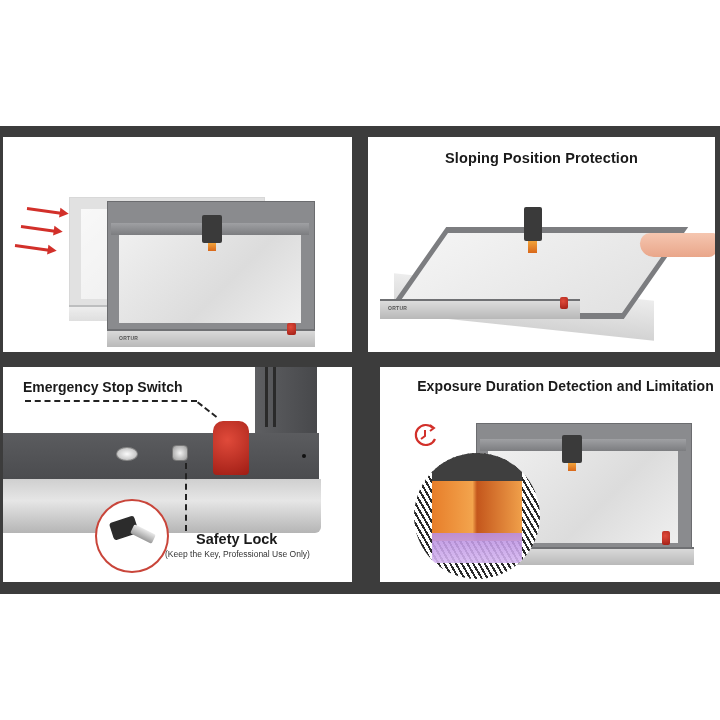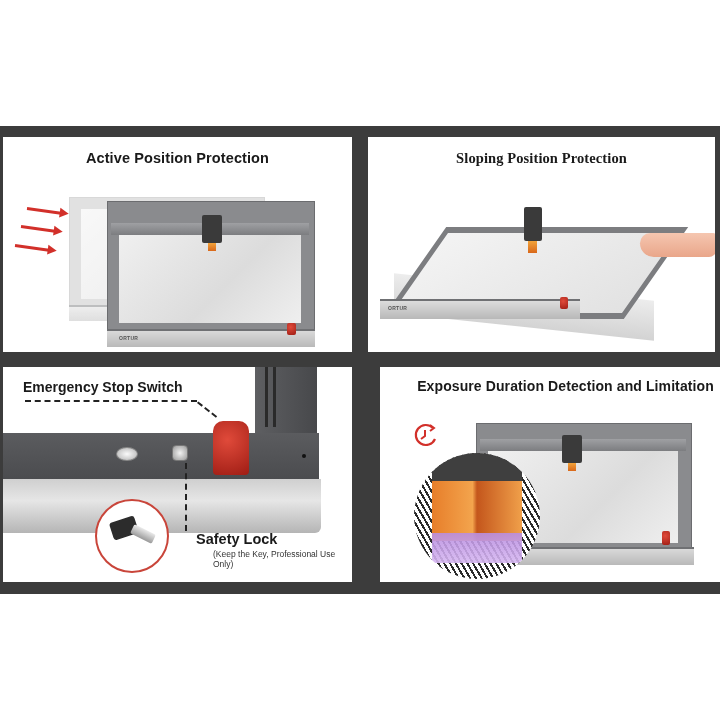--- a/index.html
+++ b/index.html
@@ -5,21 +5,21 @@
   html,body{margin:0;padding:0;}
   body{width:720px;height:720px;background:#ffffff;position:relative;overflow:hidden;font-family:"Liberation Sans",sans-serif;}
   .frame{position:absolute;left:0;top:126px;width:720px;height:468px;background:#3c3c3c;}
   .panel{position:absolute;background:#ffffff;overflow:hidden;}
   .p1{left:3px;top:137px;width:349px;height:215px;}
   .p2{left:368px;top:137px;width:347px;height:215px;}
   .p3{left:3px;top:367px;width:349px;height:215px;}
   .p4{left:380px;top:367px;width:347px;height:215px;padding-left:24px;}
   .title{position:absolute;left:0;right:0;text-align:center;font-weight:bold;color:#1a1a1a;font-size:14.5px;letter-spacing:0.1px;}
   .p1 .title{top:13px;}
-  .p2 .title{top:13px;font-family:Liberation Serif, serif;}
+  .p2 .title{top:13px;}
   .p4 .title{top:11px;font-size:14px;}
 
   
   .machine{position:absolute;border-radius:2px;}
   .frame-outer{position:absolute;background:#8a8b8e;border:1px solid #6b6c6f;}
   .bed{position:absolute;background:linear-gradient(135deg,#f1f1f1,#dcdcdc 60%,#efefef);}
   .front-rail{position:absolute;background:linear-gradient(#d9d9d9,#b9b9b9);border-top:2px solid #6f7073;}
   .gantry{position:absolute;background:linear-gradient(#9fa0a3,#7c7d80);}
   .head{position:absolute;background:#3a3a3a;border-radius:2px;}
   .nozzle{position:absolute;background:linear-gradient(#f2a33a,#d9681a);}
@@ -40,21 +40,20 @@
   .subnote{position:absolute;font-size:8.5px;color:#333;}
 
   .clock{position:absolute;}
 </style>
 </head>
 <body>
 
 <div class="frame"></div>
 
 <div class="panel p1">
-  <div class="title">Active Position Protection</div>
   <div class="arrow" style="left:24px;top:70px;width:36px;transform:rotate(8deg);"></div>
   <div class="arrow" style="left:18px;top:88px;width:36px;transform:rotate(8deg);"></div>
   <div class="arrow" style="left:12px;top:107px;width:36px;transform:rotate(8deg);"></div>
 
   <div class="machine" style="left:66px;top:60px;width:196px;height:124px;opacity:0.45;">
     <div class="frame-outer" style="left:0;top:0;width:194px;height:110px;background:#bdbdbd;border-color:#aaa;"></div>
     <div class="bed" style="left:12px;top:12px;width:170px;height:90px;"></div>
     <div class="front-rail" style="left:0;top:108px;width:196px;height:14px;"></div>
   </div>
 
@@ -102,21 +101,21 @@
   <div class="label3" style="left:20px;top:12px;font-size:14px;">Emergency Stop Switch</div>
   <div class="dash" style="left:22px;top:33px;width:172px;"></div>
   <div style="position:absolute;left:194px;top:34px;width:24px;height:2px;border-top:2px dashed #222;transform:rotate(38deg);transform-origin:left;"></div>
   <div class="dashv" style="left:182px;top:96px;height:68px;"></div>
 
   <div style="position:absolute;left:92px;top:132px;width:70px;height:70px;border-radius:50%;border:2px solid #c9453a;background:#fff;overflow:hidden;">
     <div style="position:absolute;left:14px;top:18px;width:26px;height:18px;background:#2c2c2c;border-radius:3px;transform:rotate(-18deg);"></div>
     <div style="position:absolute;left:34px;top:28px;width:24px;height:10px;background:linear-gradient(#eaeaea,#9a9a9a);border-radius:2px;transform:rotate(26deg);"></div>
   </div>
   <div class="label3" style="left:193px;top:164px;font-size:14.5px;text-align:center;">Safety Lock</div>
-  <div class="subnote" style="left:162px;top:182px;margin-left:48px;">(Keep the Key, Professional Use Only)</div>
+  <div class="subnote" style="left:162px;top:182px;">(Keep the Key, Professional Use Only)</div>
 </div>
 
 <div class="panel p4">
   <div class="title">Exposure Duration Detection and Limitation</div>
   <svg class="clock" style="left:33px;top:55px;" width="26" height="26" viewBox="0 0 26 26">
     <path d="M20 6 A10 10 0 1 0 22 17" fill="none" stroke="#d2302a" stroke-width="2.2"></path>
     <path d="M17 3 L21 6 L17 9" fill="none" stroke="#d2302a" stroke-width="2"></path>
     <path d="M12 8 L12 14 L8 17" fill="none" stroke="#d2302a" stroke-width="2"></path>
   </svg>
 

